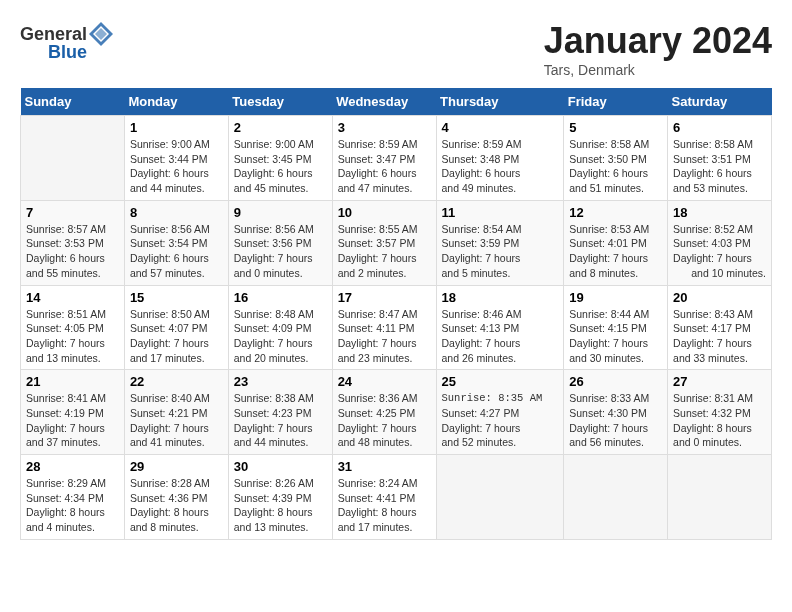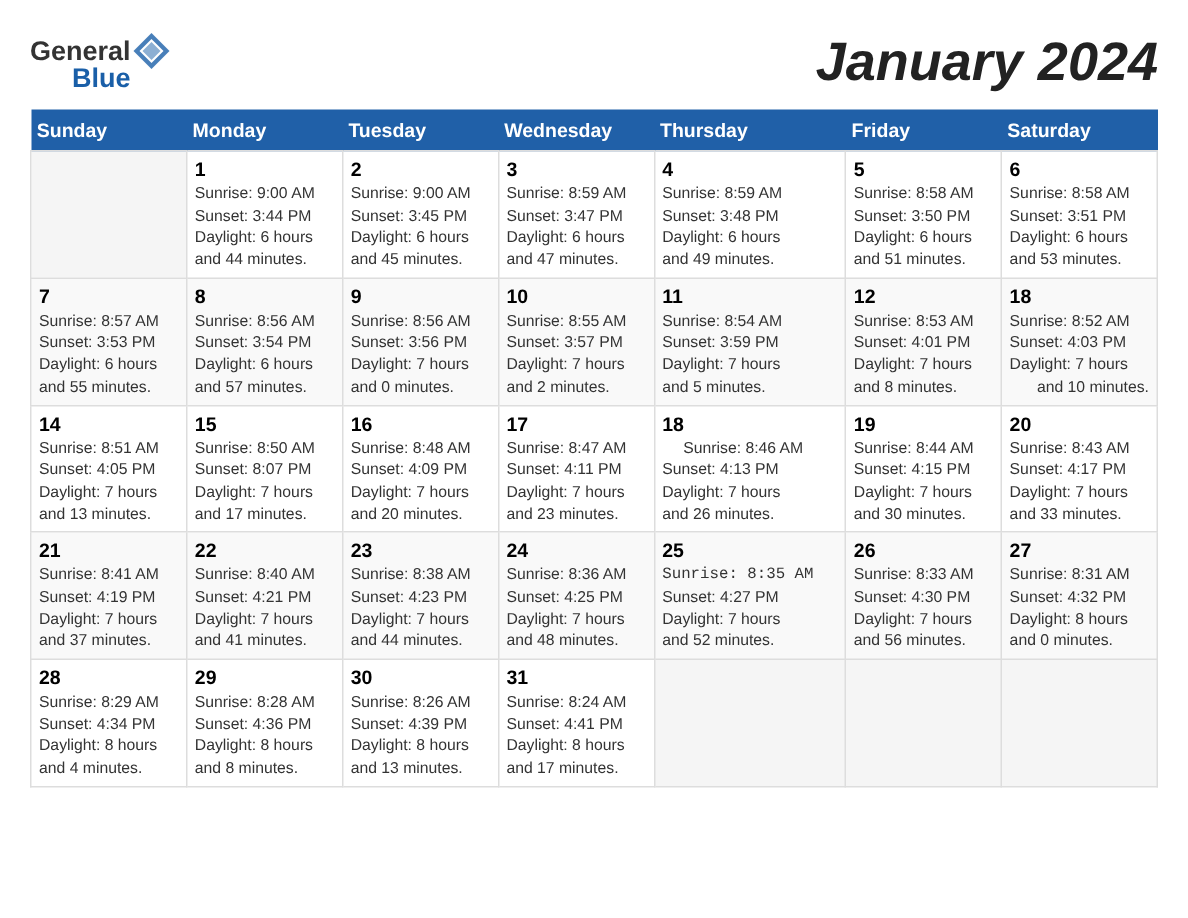--- a/index.html
+++ b/index.html
@@ -15,21 +15,20 @@
       justify-content: space-between;
       align-items: flex-start;
       margin-bottom: 10px;
     }
     .logo {
       display: flex;
       align-items: center;
     }
     .title-section {
       text-align: left;
-      font-style: italic;
     }
     .month-title {
       font-size: 36px;
       font-weight: bold;
       color: #222;
     }
     .subtitle {
       font-size: 14px;
       color: #555;
     }
@@ -84,20 +83,21 @@
           <polygon points="14,2 26,14 14,26 2,14" fill="#1a5fa8" opacity="0.8"></polygon>
           <polygon points="14,6 22,14 14,22 6,14" fill="#fff"></polygon>
           <polygon points="14,8 20,14 14,20 8,14" fill="#1a5fa8" opacity="0.5"></polygon>
         </svg>
       </div>
       <span style="font-size:18px;font-weight:bold;color:#1a5fa8;margin-top:-6px;">Blue</span>
     </div>
   </div>
   <div class="title-section">
     <div class="month-title">January 2024</div>
+    <div class="subtitle">Tars, Denmark</div>
   </div>
 </div>
 
 <table>
   <thead>
     <tr>
     <th>Sunday</th>
         <th>Monday</th>
         <th>Tuesday</th>
         <th>Wednesday</th>
@@ -236,21 +236,21 @@
             <span style="display: block;">Sunrise: 8:51 AM</span>
             <span style="display: block;">Sunset: 4:05 PM</span>
             <span style="display: block;">Daylight: 7 hours</span>
             <span style="display: block;">and 13 minutes.</span>
           </div>
         </td>
         <td>
           <span class="day-number">15</span>
           <div class="day-info">
             <span style="display: block;">Sunrise: 8:50 AM</span>
-            <span style="display: block;">Sunset: 8:07 PM</span>
+            <span style="display: block;">Sunset: 4:07 PM</span>
             <span style="display: block;">Daylight: 7 hours</span>
             <span style="display: block;">and 17 minutes.</span>
           </div>
         </td>
         <td>
           <span class="day-number">16</span>
           <div class="day-info">
             <span style="display: block;">Sunrise: 8:48 AM</span>
             <span style="display: block;">Sunset: 4:09 PM</span>
             <span style="display: block;">Daylight: 7 hours</span>
@@ -262,21 +262,21 @@
           <div class="day-info">
             <span style="display: block;">Sunrise: 8:47 AM</span>
             <span style="display: block;">Sunset: 4:11 PM</span>
             <span style="display: block;">Daylight: 7 hours</span>
             <span style="display: block;">and 23 minutes.</span>
           </div>
         </td>
         <td>
           <span class="day-number">18</span>
           <div class="day-info">
-            <span style="display: block; margin-left: 14px;">Sunrise: 8:46 AM</span>
+            <span style="display: block;">Sunrise: 8:46 AM</span>
             <span style="display: block;">Sunset: 4:13 PM</span>
             <span style="display: block;">Daylight: 7 hours</span>
             <span style="display: block;">and 26 minutes.</span>
           </div>
         </td>
         <td>
           <span class="day-number">19</span>
           <div class="day-info">
             <span style="display: block;">Sunrise: 8:44 AM</span>
             <span style="display: block;">Sunset: 4:15 PM</span>

